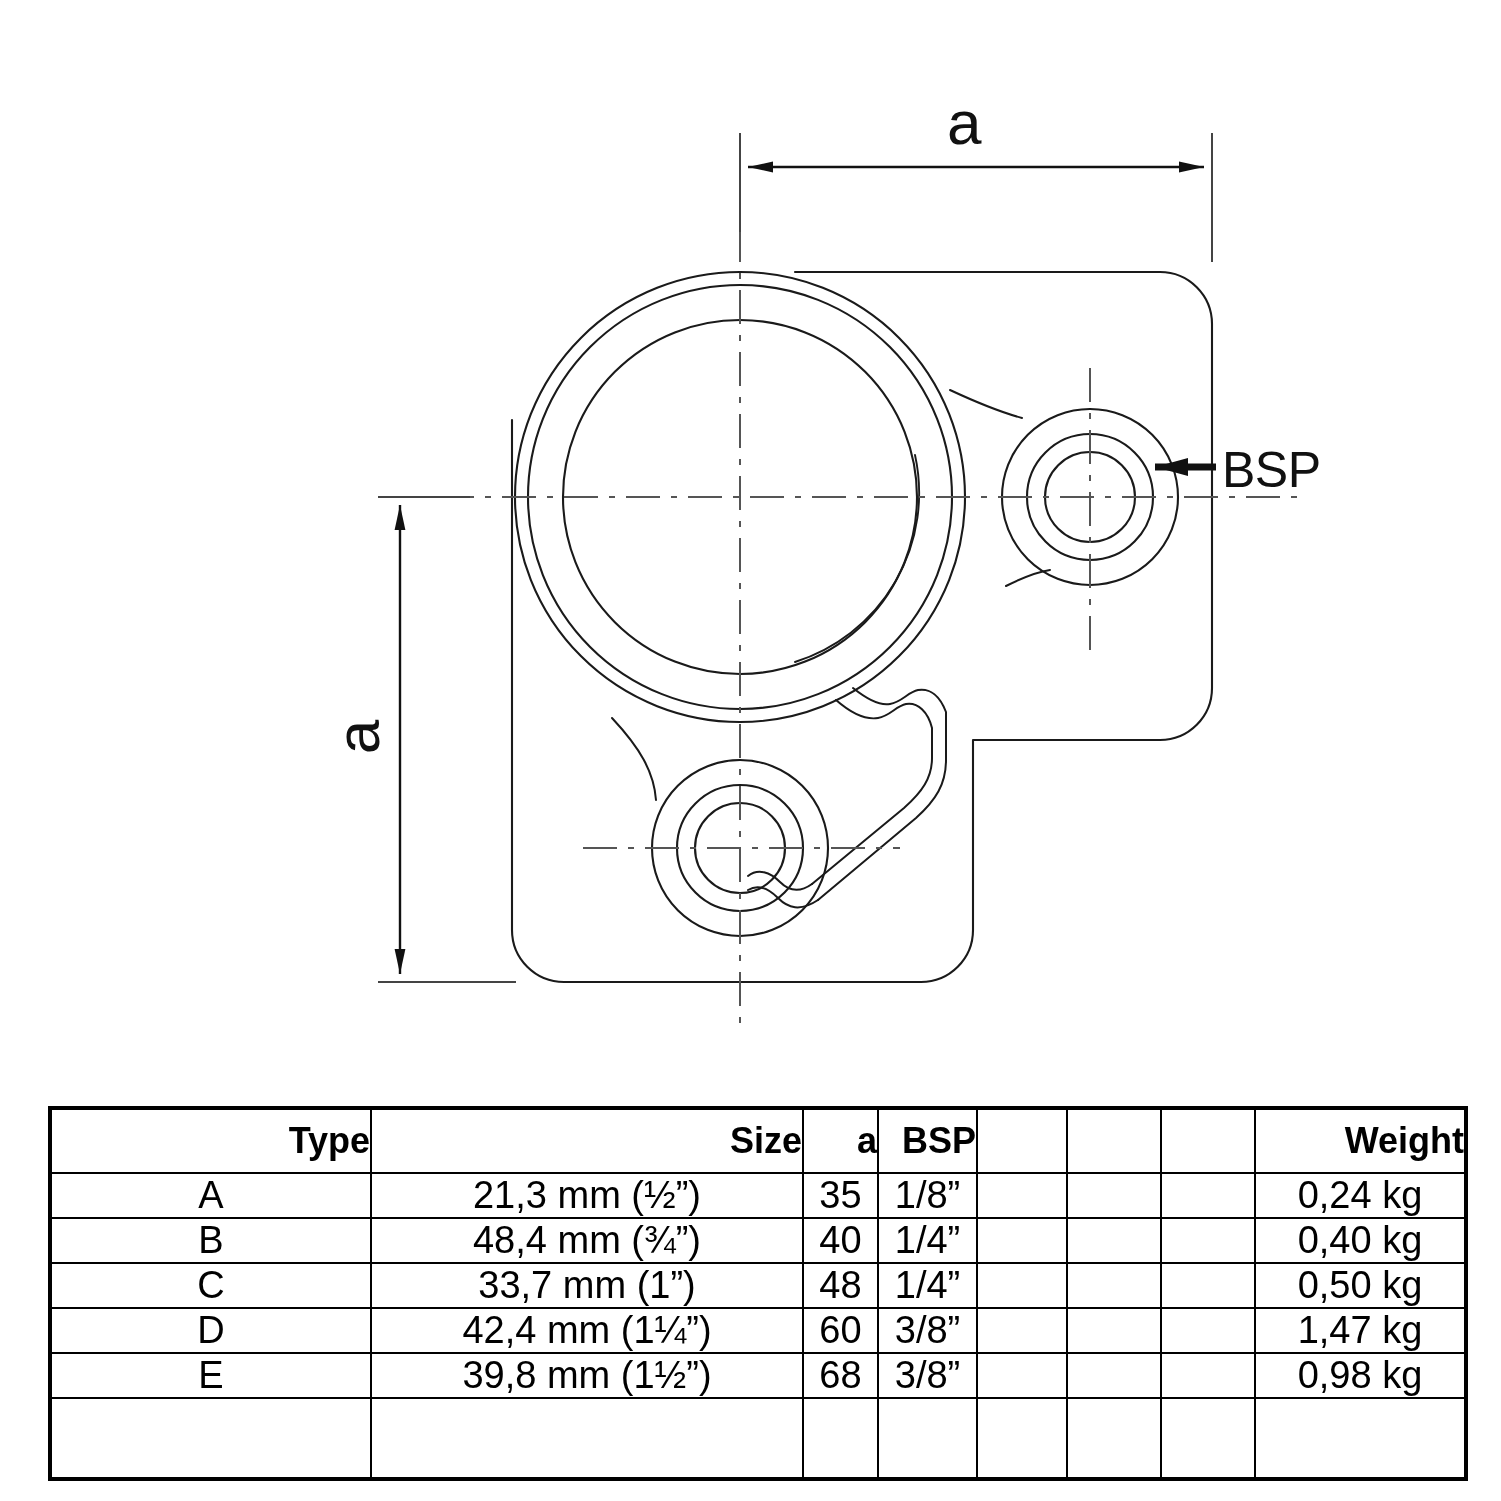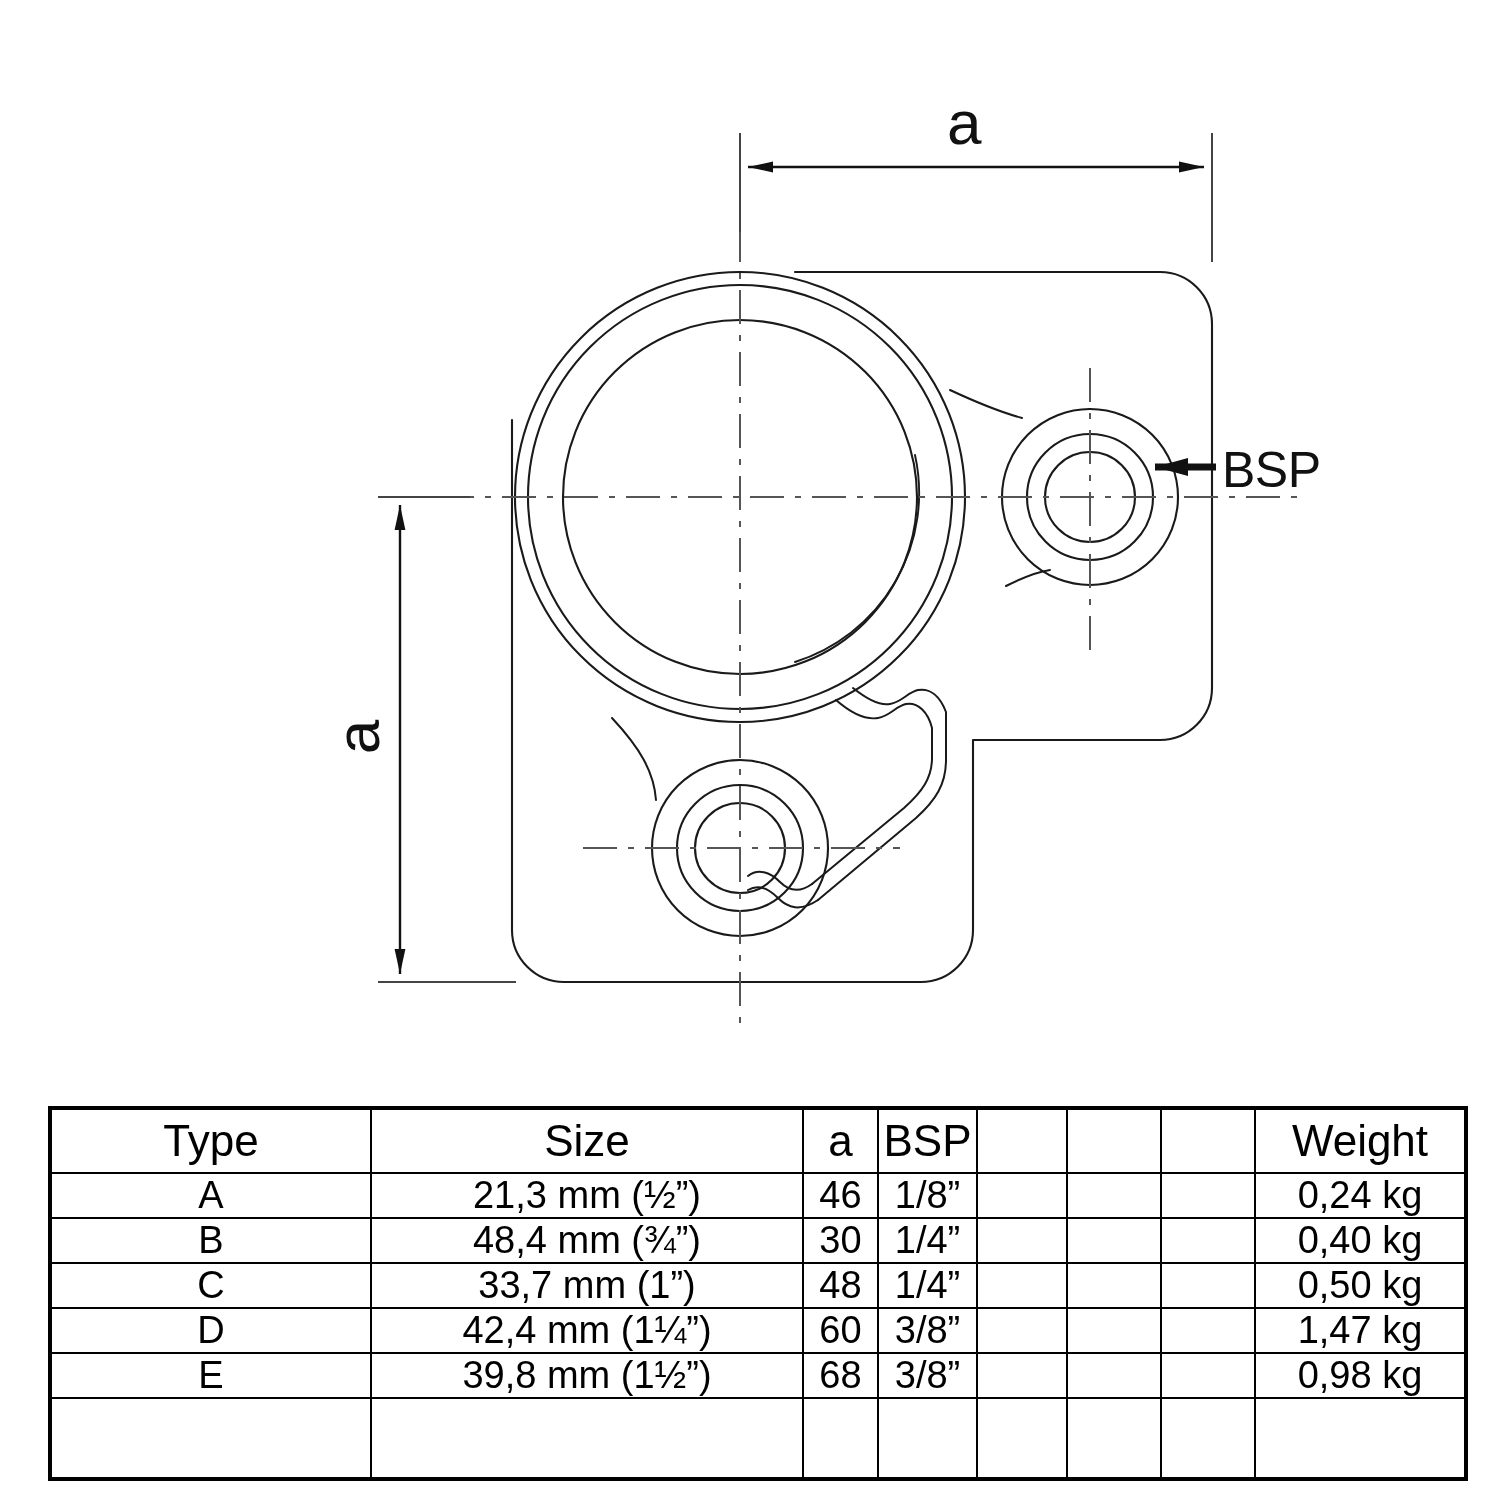--- a/index.html
+++ b/index.html
@@ -72,25 +72,25 @@
     table-layout: fixed;
     background: #ffffff;
   }
   table.spec, table.spec th, table.spec td {
     border: 2px solid #000000;
   }
   table.spec {
     border: 4px solid #000000;
   }
   table.spec th {
-    font-size: 44px;
-    font-weight: normal;
+    font-size: 36px;
+    font-weight: bold;
     height: 62px;
     padding: 0;
-    text-align: center;
+    text-align: right;
     vertical-align: middle;
     font-family: "Liberation Sans", sans-serif;
   }
   table.spec td {
     font-size: 38px;
     font-weight: normal;
     height: 43px;
     padding: 0;
     text-align: center;
     vertical-align: middle;
@@ -256,31 +256,31 @@
           <th class="col-e1"></th>
           <th class="col-e2"></th>
           <th class="col-e3"></th>
           <th class="col-weight">Weight</th>
         </tr>
       </thead>
       <tbody>
         <tr>
           <td class="col-type">A</td>
           <td class="col-size">21,3 mm (½”)</td>
-          <td class="col-a">46</td>
+          <td class="col-a">35</td>
           <td class="col-bsp">1/8”</td>
           <td class="col-e1"></td>
           <td class="col-e2"></td>
           <td class="col-e3"></td>
           <td class="col-weight">0,24 kg</td>
         </tr>
         <tr>
           <td class="col-type">B</td>
           <td class="col-size">48,4 mm (¾”)</td>
-          <td class="col-a">30</td>
+          <td class="col-a">40</td>
           <td class="col-bsp">1/4”</td>
           <td class="col-e1"></td>
           <td class="col-e2"></td>
           <td class="col-e3"></td>
           <td class="col-weight">0,40 kg</td>
         </tr>
         <tr>
           <td class="col-type">C</td>
           <td class="col-size">33,7 mm (1”)</td>
           <td class="col-a">48</td>

